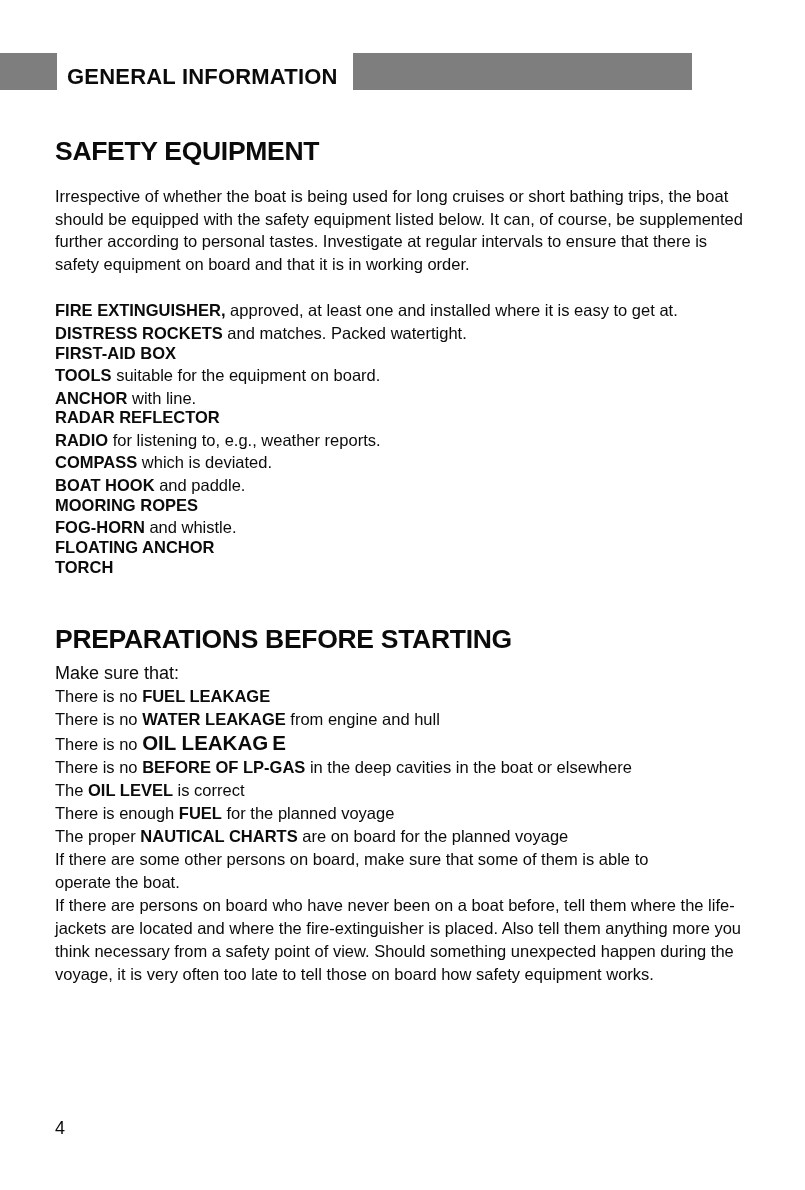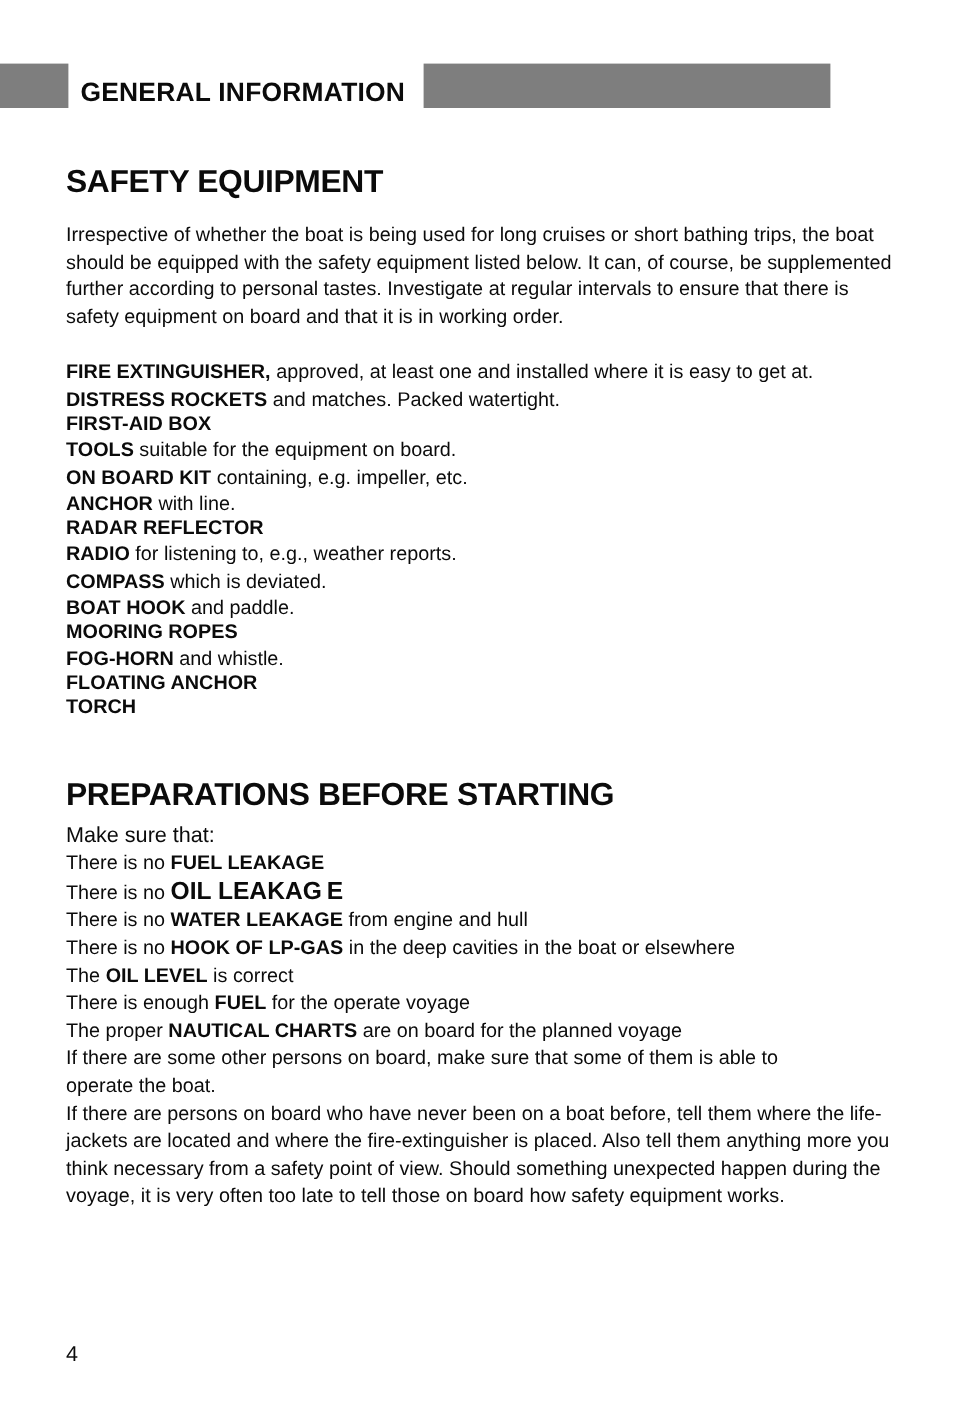--- a/index.html
+++ b/index.html
@@ -104,43 +104,42 @@
 
     <h1 class="section-heading">SAFETY EQUIPMENT</h1>
 
     <p class="intro">Irrespective of whether the boat is being used for long cruises or short bathing trips, the boat should be equipped with the safety equipment listed below. It can, of course, be supplemented further according to personal tastes. Investigate at regular intervals to ensure that there is safety equipment on board and that it is in working order.</p>
 
     <div class="equip-list">
       <div class="equip-item"><b>FIRE EXTINGUISHER,</b><span> approved, at least one and installed where it is easy to get at.</span></div>
       <div class="equip-item"><b>DISTRESS ROCKETS</b><span> and matches. Packed watertight.</span></div>
       <div class="equip-item tight"><b>FIRST-AID BOX</b><span></span></div>
       <div class="equip-item"><b>TOOLS</b><span> suitable for the equipment on board.</span></div>
-      <div class="equip-item"><b>ON BOARD KIT</b><span> containing, e.g. impeller, etc.</span></div>
       <div class="equip-item"><b>ANCHOR</b><span> with line.</span></div>
       <div class="equip-item tight"><b>RADAR REFLECTOR</b><span></span></div>
       <div class="equip-item"><b>RADIO</b><span> for listening to, e.g., weather reports.</span></div>
       <div class="equip-item"><b>COMPASS</b><span> which is deviated.</span></div>
       <div class="equip-item"><b>BOAT HOOK</b><span> and paddle.</span></div>
       <div class="equip-item tight"><b>MOORING ROPES</b><span></span></div>
       <div class="equip-item"><b>FOG-HORN</b><span> and whistle.</span></div>
       <div class="equip-item tight"><b>FLOATING ANCHOR</b><span></span></div>
       <div class="equip-item tight"><b>TORCH</b><span></span></div>
     </div>
 
     <h1 class="section-heading prep-heading">PREPARATIONS BEFORE STARTING</h1>
 
     <p class="lead">Make sure that:</p>
 
     <div class="checks">
       <div class="check-line"><span>There is no </span><span class="check-term">FUEL LEAKAGE</span><span></span></div>
+      <div class="check-line"><span>There is no </span><span class="check-term">WATER LEAKAGE</span><span> from engine and hull</span></div>
       <div class="check-line"><span>There is no </span><span class="check-term large">OIL LEAKAG E</span><span></span></div>
-      <div class="check-line"><span>There is no </span><span class="check-term">WATER LEAKAGE</span><span> from engine and hull</span></div>
-      <div class="check-line"><span>There is no </span><span class="check-term">HOOK OF LP-GAS</span><span> in the deep cavities in the boat or elsewhere</span></div>
+      <div class="check-line"><span>There is no </span><span class="check-term">BEFORE OF LP-GAS</span><span> in the deep cavities in the boat or elsewhere</span></div>
       <div class="check-line"><span>The </span><span class="check-term">OIL LEVEL</span><span> is correct</span></div>
-      <div class="check-line"><span>There is enough </span><span class="check-term">FUEL</span><span> for the operate voyage</span></div>
+      <div class="check-line"><span>There is enough </span><span class="check-term">FUEL</span><span> for the planned voyage</span></div>
       <div class="check-line"><span>The proper </span><span class="check-term">NAUTICAL CHARTS</span><span> are on board for the planned voyage</span></div>
     </div>
 
     <p class="note note-first">If there are some other persons on board, make sure that some of them is able to operate the boat.</p>
     <p class="note">If there are persons on board who have never been on a boat before, tell them where the life-jackets are located and where the fire-extinguisher is placed. Also tell them anything more you think necessary from a safety point of view. Should something unexpected happen during the voyage, it is very often too late to tell those on board how safety equipment works.</p>
 
   </div>
 
   <div class="page-number">4</div>
 

